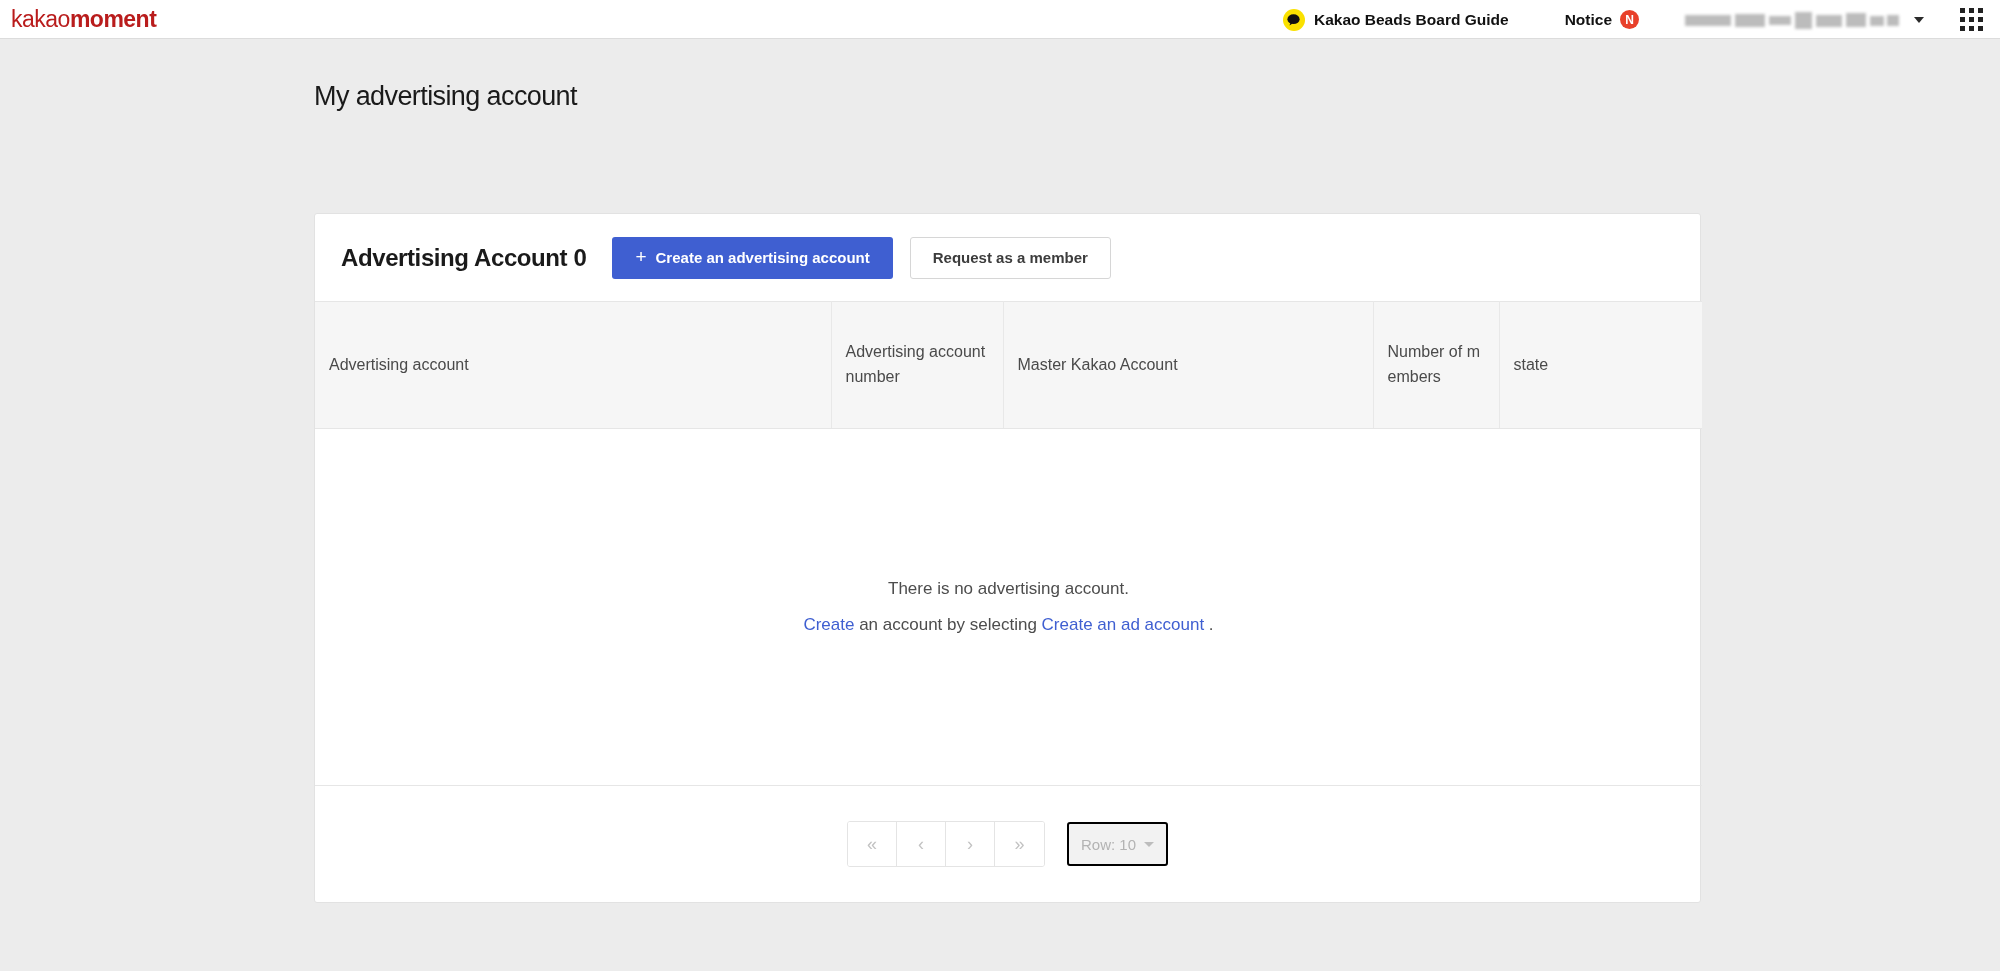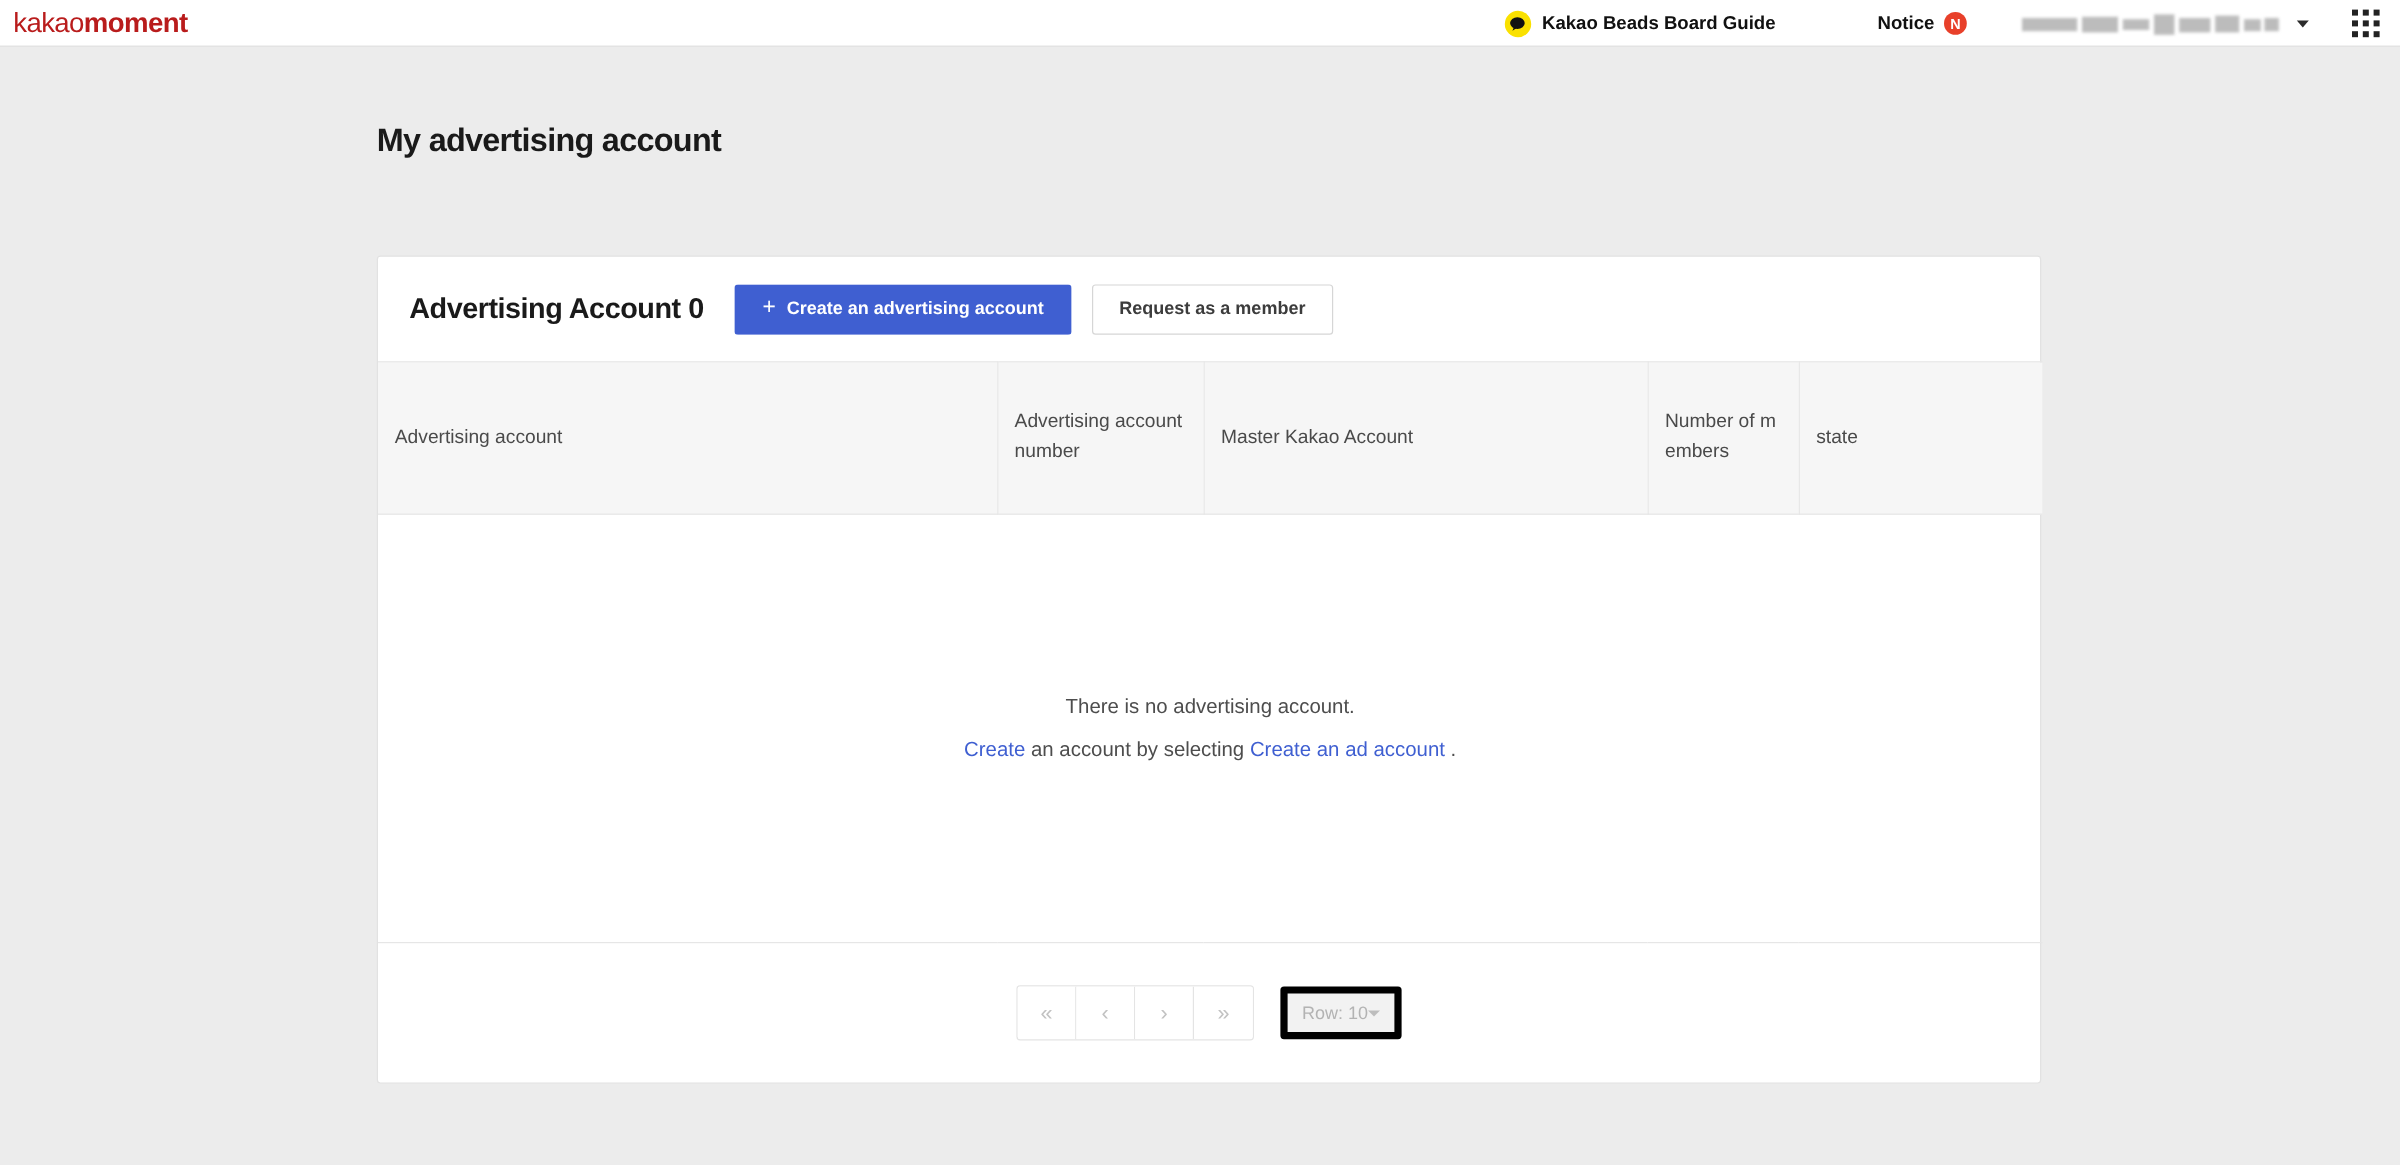--- a/index.html
+++ b/index.html
@@ -51,21 +51,21 @@
 
   .guide-link {
     display: flex;
     align-items: center;
     gap: 9px;
     font-size: 15.5px;
     font-weight: 700;
     color: #111;
     white-space: nowrap;
     cursor: pointer;
-    margin-right: 85px;
+    margin-right: 56px;
     text-align: center;
   }
 
   .kakao-bubble-icon {
     width: 22px;
     height: 22px;
     border-radius: 50%;
     background: #fae100;
     display: inline-flex;
     align-items: center;
@@ -146,23 +146,23 @@
     gap: 4px;
     margin-right: 17px;
     cursor: pointer;
   }
   .apps-grid span { width: 5px; height: 5px; background: #222; display: block; }
 
   
   .page-title {
     position: absolute;
     left: 314px;
-    top: 102px;
+    top: 81px;
     font-size: 27px;
-    font-weight: 700;
+    font-weight: 400;
     letter-spacing: -0.6px;
     color: #1a1a1a;
   }
 
   .card {
     position: absolute;
     left: 314px;
     top: 213px;
     width: 1387px;
     background: #fff;
@@ -305,21 +305,21 @@
     display: flex;
     align-items: center;
     justify-content: center;
     line-height: 1;
   }
   .pager button:last-child { border-right: none; }
 
   .row-select {
     width: 101px;
     height: 44px;
-    border: 6px solid #000000;
+    border: 2px solid #000000;
     border-radius: 3px;
     background: #f2f2f2;
     display: flex;
     align-items: center;
     padding: 0 12px;
     cursor: default;
   }
   .row-select .rs-label {
     flex: 1;
     font-size: 15px;

